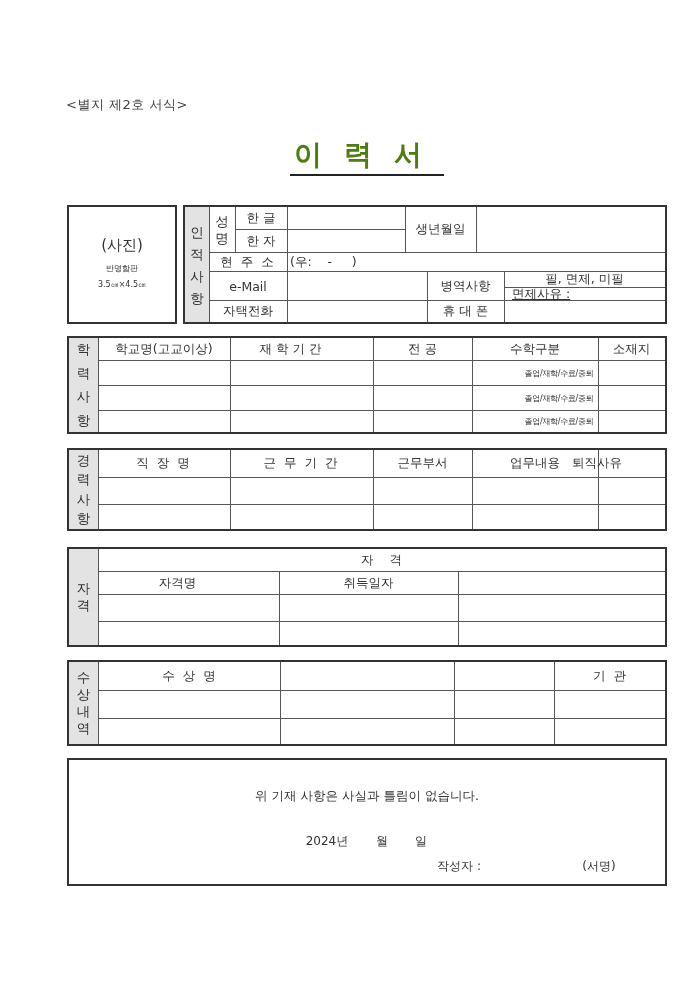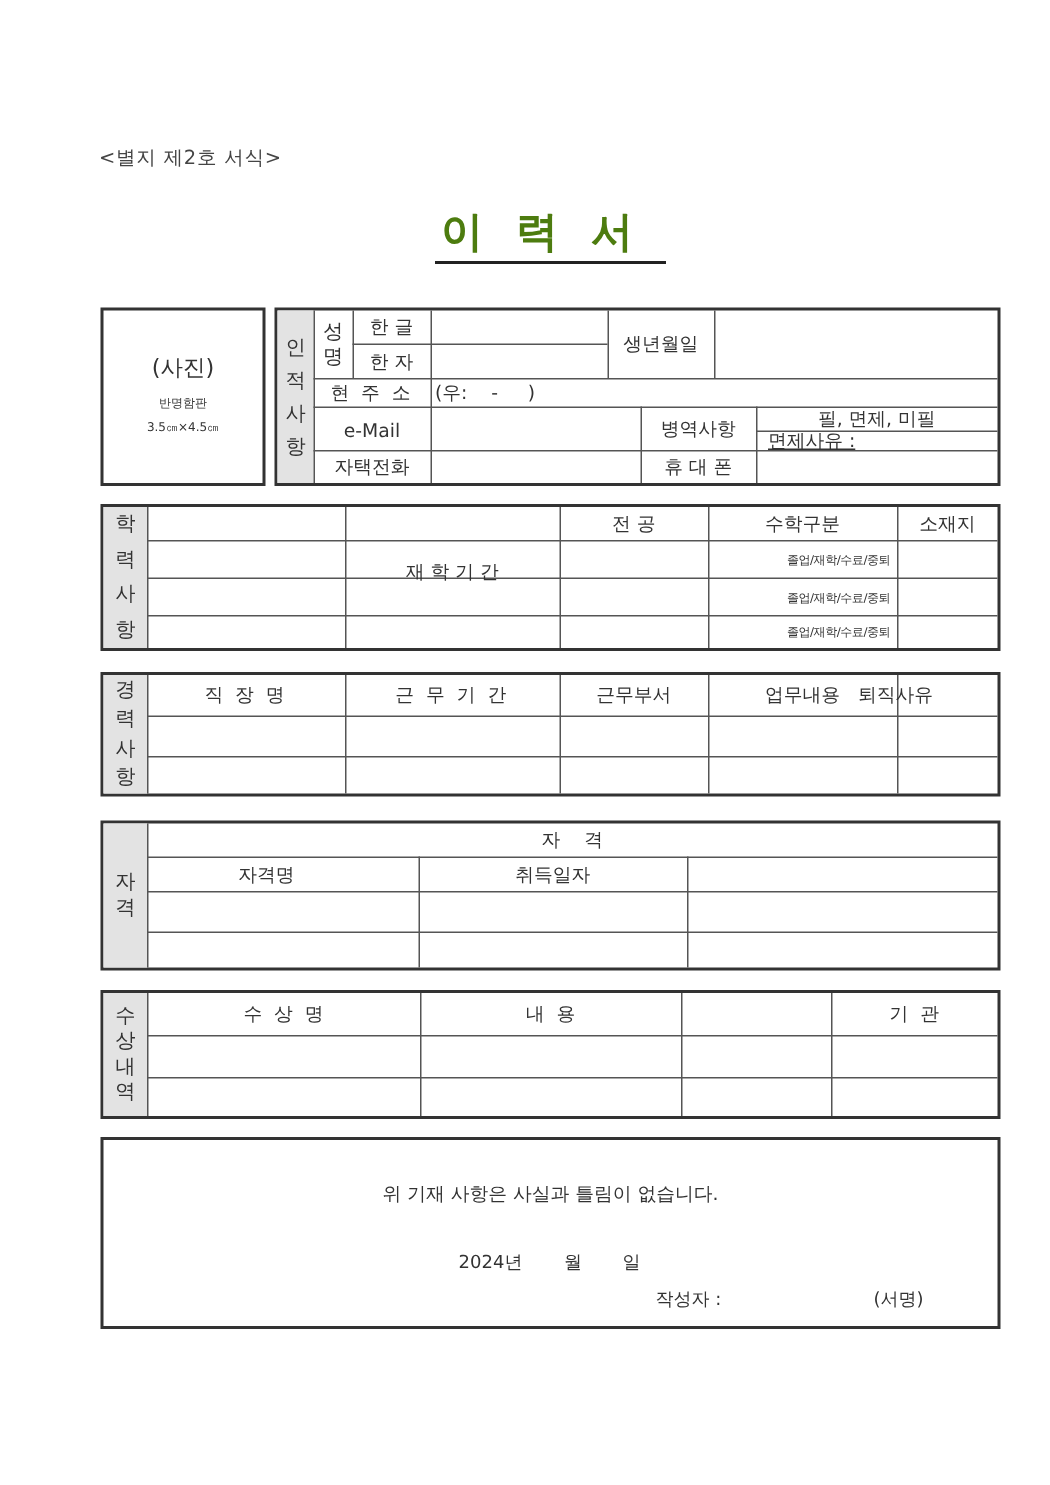--- a/index.html
+++ b/index.html
@@ -89,21 +89,22 @@
   </div>
   <div class="vl" style="left:29px; top:0; height:94px;"></div>
   <div class="vl" style="left:161px; top:0; height:94px;"></div>
   <div class="vl" style="left:304px; top:0; height:94px;"></div>
   <div class="vl" style="left:403px; top:0; height:94px;"></div>
   <div class="vl" style="left:529px; top:0; height:94px;"></div>
   <div class="hl" style="left:29px; top:22px; width:567px;"></div>
   <div class="hl" style="left:29px; top:47px; width:567px;"></div>
   <div class="hl" style="left:29px; top:72px; width:567px;"></div>
 
-  <div class="cell" style="left:161px; top:0; width:143px; height:22px;margin-top:32px;">재 학 기 간</div>
+  <div class="cell" style="left:29px; top:0; width:132px; height:22px;">학교명(고교이상)</div>
+  <div class="cell" style="left:150px; top:0; width:143px; height:22px;">재 학 기 간</div>
   <div class="cell" style="left:304px; top:0; width:99px; height:22px;">전 공</div>
   <div class="cell" style="left:403px; top:0; width:126px; height:22px;">수학구분</div>
   <div class="cell" style="left:529px; top:0; width:67px; height:22px;">소재지</div>
 
   <div>
     <div class="cell input" style="left:29px; top:23px; width:132px; height:24px;"></div>
     <div class="cell input" style="left:161px; top:23px; width:143px; height:24px;"></div>
     <div class="cell input" style="left:304px; top:23px; width:99px; height:24px;"></div>
     <div class="cell small input" style="left:403px; top:23px; width:126px; height:24px;">졸업/재학/수료/중퇴</div>
     <div class="cell input" style="left:529px; top:23px; width:67px; height:24px;"></div>
@@ -192,21 +193,20 @@
     <span>내</span>
     <span>역</span>
   </div>
   <div class="vl" style="left:29px; top:0; height:82px;"></div>
   <div class="vl" style="left:211px; top:0; height:82px;"></div>
   <div class="vl" style="left:385px; top:0; height:82px;"></div>
   <div class="vl" style="left:485px; top:0; height:82px;"></div>
   <div class="hl" style="left:29px; top:28px; width:567px;"></div>
   <div class="hl" style="left:29px; top:56px; width:567px;"></div>
   <div class="cell" style="left:29px; top:0; width:182px; height:28px; white-space:pre;">수  상  명</div>
-  <div class="cell" style="left:211px; top:0; width:174px; height:28px; white-space:pre;">내  용</div>
   <div class="cell" style="left:485px; top:0; width:111px; height:28px; white-space:pre;">기  관</div>
   <div>
     <div class="cell input" style="left:29px; top:29px; width:182px; height:27px;"></div>
     <div class="cell input" style="left:211px; top:29px; width:174px; height:27px;"></div>
     <div class="cell input" style="left:385px; top:29px; width:100px; height:27px;"></div>
     <div class="cell input" style="left:485px; top:29px; width:111px; height:27px;"></div>
   </div>
   <div>
     <div class="cell input" style="left:29px; top:57px; width:182px; height:25px;"></div>
     <div class="cell input" style="left:211px; top:57px; width:174px; height:25px;"></div>

